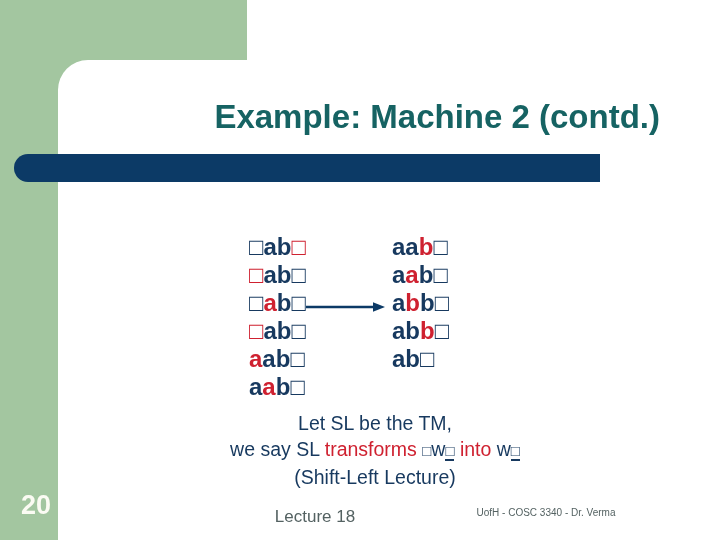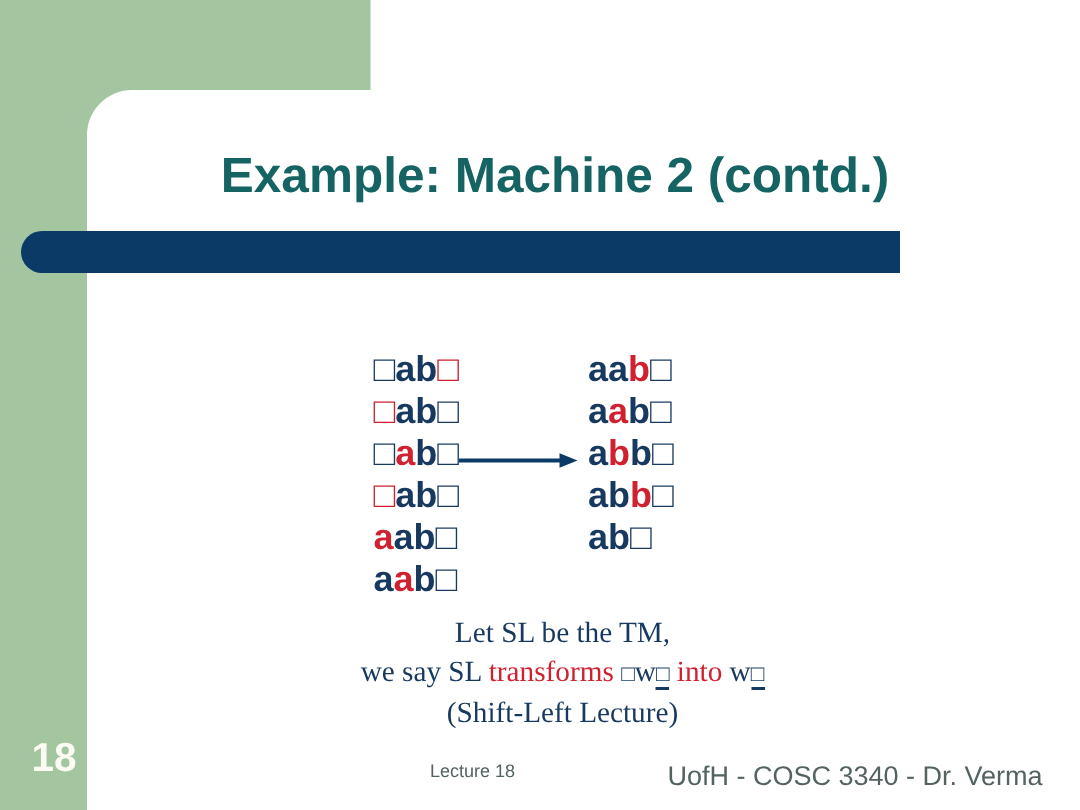--- a/index.html
+++ b/index.html
@@ -12,47 +12,47 @@
   .content-panel{
     position:absolute;left:58px;top:60px;width:662px;height:480px;
     background:#ffffff;border-top-left-radius:30px;
   }
   .navy-bar{
     position:absolute;left:14px;top:154px;width:586px;height:28px;
     background:#0c3a66;border-radius:14px 0 0 14px;
   }
   .title{
     position:absolute;left:80px;top:98px;width:580px;margin:0;
-    text-align:center;font-size:33px;font-weight:bold;color:#166363;
+    text-align:right;font-size:33px;font-weight:bold;color:#166363;
     letter-spacing:0px;white-space:nowrap;
   }
   .tape-col{
     position:absolute;font-size:24px;font-weight:bold;line-height:28px;
     white-space:pre;
   }
   .tape-left{left:249px;top:233px;}
   .tape-right{left:392px;top:233px;}
   .arrow-wrap{position:absolute;left:305px;top:300px;width:82px;height:14px;}
   .caption{
     position:absolute;left:115px;top:410px;width:520px;
-    text-align:center;font-size:19.5px;line-height:26px;color:#17395f;font-family:Liberation Serif, serif;
+    text-align:center;font-size:19.5px;line-height:26px;color:#17395f;
   }
   .caption .sq{font-size:15px;}
   .caption .u{border-bottom:2px solid #17395f;}
   .page-num{
     position:absolute;left:14px;top:490px;width:44px;
     font-size:27px;font-weight:bold;color:#fbfbf3;text-align:center;
   }
   .footer-center{
     position:absolute;left:240px;top:507px;width:150px;text-align:center;
-    font-size:12px;color:#546262;
+    font-size:17px;color:#546262;
   }
   .footer-right{
-    position:absolute;left:440px;top:507px;width:260px;text-align:center;
-    font-size:18px;color:#546262;
+    position:absolute;left:416px;top:507px;width:260px;text-align:center;
+    font-size:10px;color:#546262;
   }
 </style>
 </head>
 <body>
 
 <div class="slide">
   <div class="green-top"></div>
   <div class="green-col"></div>
   <div class="content-panel"></div>
   <div class="navy-bar"></div>
@@ -71,16 +71,16 @@
   <div class="tape-col tape-right" id="tape-right"><div><span style="color: rgb(23, 57, 95);">aa</span><span style="color: rgb(207, 33, 48);">b</span><span style="color: rgb(23, 57, 95);">□</span></div><div><span style="color: rgb(23, 57, 95);">a</span><span style="color: rgb(207, 33, 48);">a</span><span style="color: rgb(23, 57, 95);">b</span><span style="color: rgb(23, 57, 95);">□</span></div><div><span style="color: rgb(23, 57, 95);">a</span><span style="color: rgb(207, 33, 48);">b</span><span style="color: rgb(23, 57, 95);">b</span><span style="color: rgb(23, 57, 95);">□</span></div><div><span style="color: rgb(23, 57, 95);">ab</span><span style="color: rgb(207, 33, 48);">b</span><span style="color: rgb(23, 57, 95);">□</span></div><div><span style="color: rgb(23, 57, 95);">ab</span><span style="color: rgb(23, 57, 95);">□</span></div></div>
 
   <div class="caption">
     <div>Let SL be the TM,</div>
     <div id="caption-line-2">
         <div><span style="color: rgb(23, 57, 95);">we say SL </span><span style="color: rgb(207, 33, 48);">transforms </span><span class="sq" style="color: rgb(23, 57, 95);">□</span><span style="color: rgb(23, 57, 95);">w</span><span class="sq u" style="color: rgb(23, 57, 95);">□</span><span style="color: rgb(207, 33, 48);"> into </span><span style="color: rgb(23, 57, 95);">w</span><span class="sq u" style="color: rgb(23, 57, 95);">□</span></div>
       </div>
     <div>(Shift-Left Lecture)</div>
   </div>
 
-  <div class="page-num">18</div>
+  <div class="page-num">20</div>
   <div class="footer-center">Lecture 18</div>
   <div class="footer-right">UofH - COSC 3340 - Dr. Verma</div>
 </div>
 
 </body></html>

